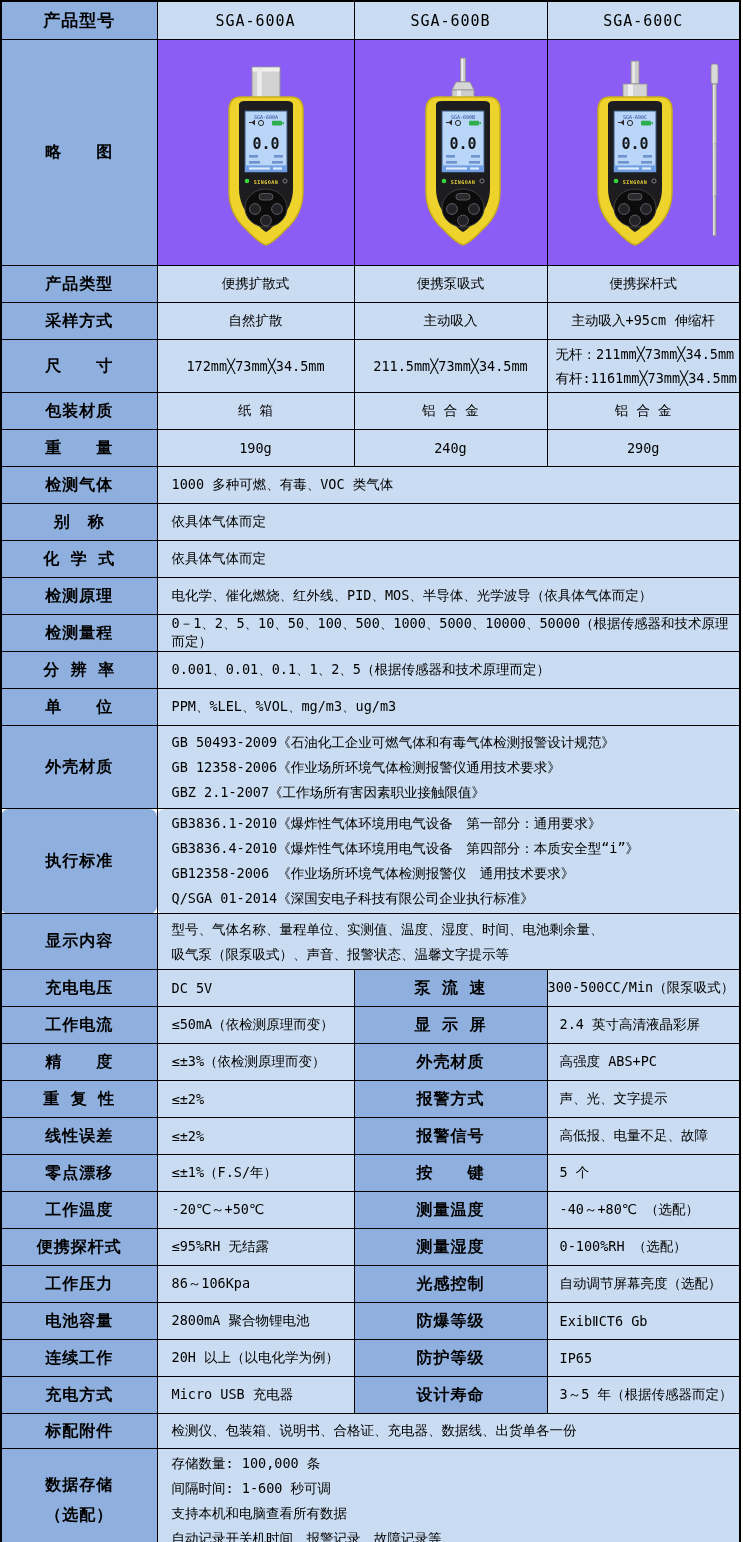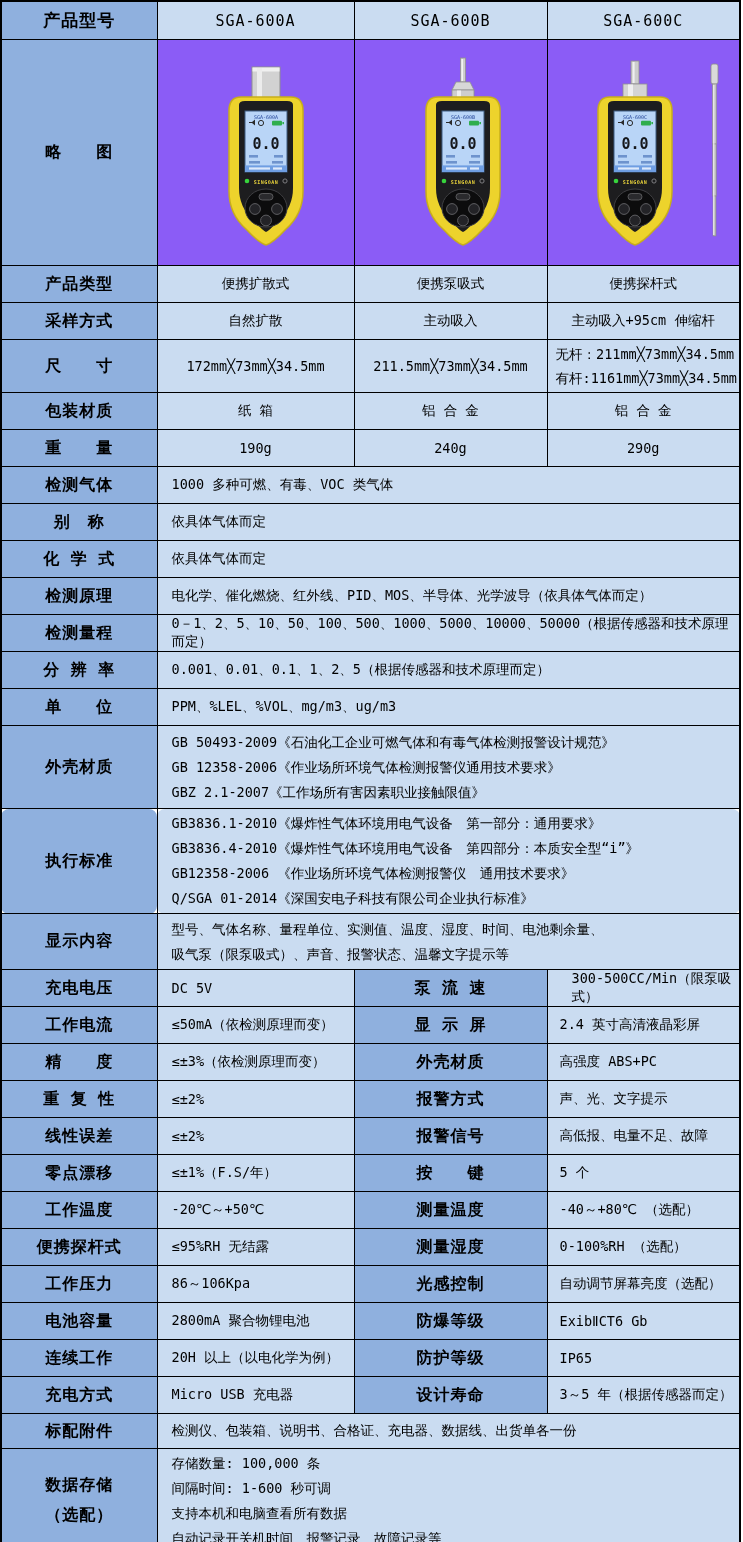--- a/index.html
+++ b/index.html
@@ -240,21 +240,21 @@
   <tr class="r-display">
     <td class="lbl">显示内容</td>
     <td class="val left pre ml" colspan="3">型号、气体名称、量程单位、实测值、温度、湿度、时间、电池剩余量、
 吸气泵（限泵吸式）、声音、报警状态、温馨文字提示等</td>
   </tr>
 
   <tr class="r-std">
     <td class="lbl">充电电压</td>
     <td class="val left">DC 5V</td>
     <td class="lbl">泵 流 速</td>
-    <td class="val left" style="padding-left:24px">300-500CC/Min（限泵吸式）</td>
+    <td class="val left" style="padding-left:0">300-500CC/Min（限泵吸式）</td>
   </tr>
   <tr class="r-std">
     <td class="lbl">工作电流</td>
     <td class="val left">≤50mA（依检测原理而变）</td>
     <td class="lbl">显 示 屏</td>
     <td class="val left" style="padding-left:12px">2.4 英寸高清液晶彩屏</td>
   </tr>
   <tr class="r-std">
     <td class="lbl">精　　度</td>
     <td class="val left">≤±3%（依检测原理而变）</td>

